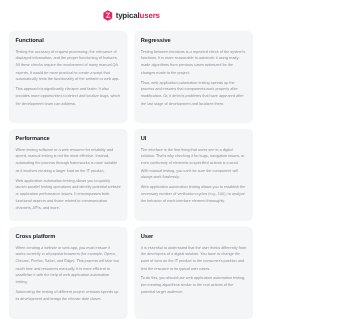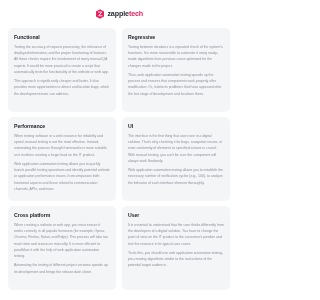--- a/index.html
+++ b/index.html
@@ -112,22 +112,22 @@
 
 <div class="page">
 
   <header class="site-header">
     <div class="logo">
       <svg class="logo-mark" viewBox="0 0 40 40">
         <polygon points="20,1 36,10 36,30 20,39 4,30 4,10" fill="#e8225f"></polygon>
         <path d="M14 12 H27 L15 27 H28" stroke="#ffffff" stroke-width="3.4" fill="none" stroke-linecap="round" stroke-linejoin="round"></path>
       </svg>
       <span class="logo-word">
-        <span class="word-a">zapple</span>
-          <span class="word-b">tech</span>
+        <span class="word-a">typical</span>
+          <span class="word-b">users</span>
       </span>
     </div>
   </header>
 
   <main class="card-grid">
 
     <section class="card">
       <h3 class="card-title">Functional</h3>
       <div class="card-body">
         <p class="card-para">Testing the accuracy of request processing, the relevance of displayed information, and the proper functioning of features. All these checks require the involvement of many manual QA experts. It would be more practical to create a script that automatically tests the functionality of the website or web app.</p>

